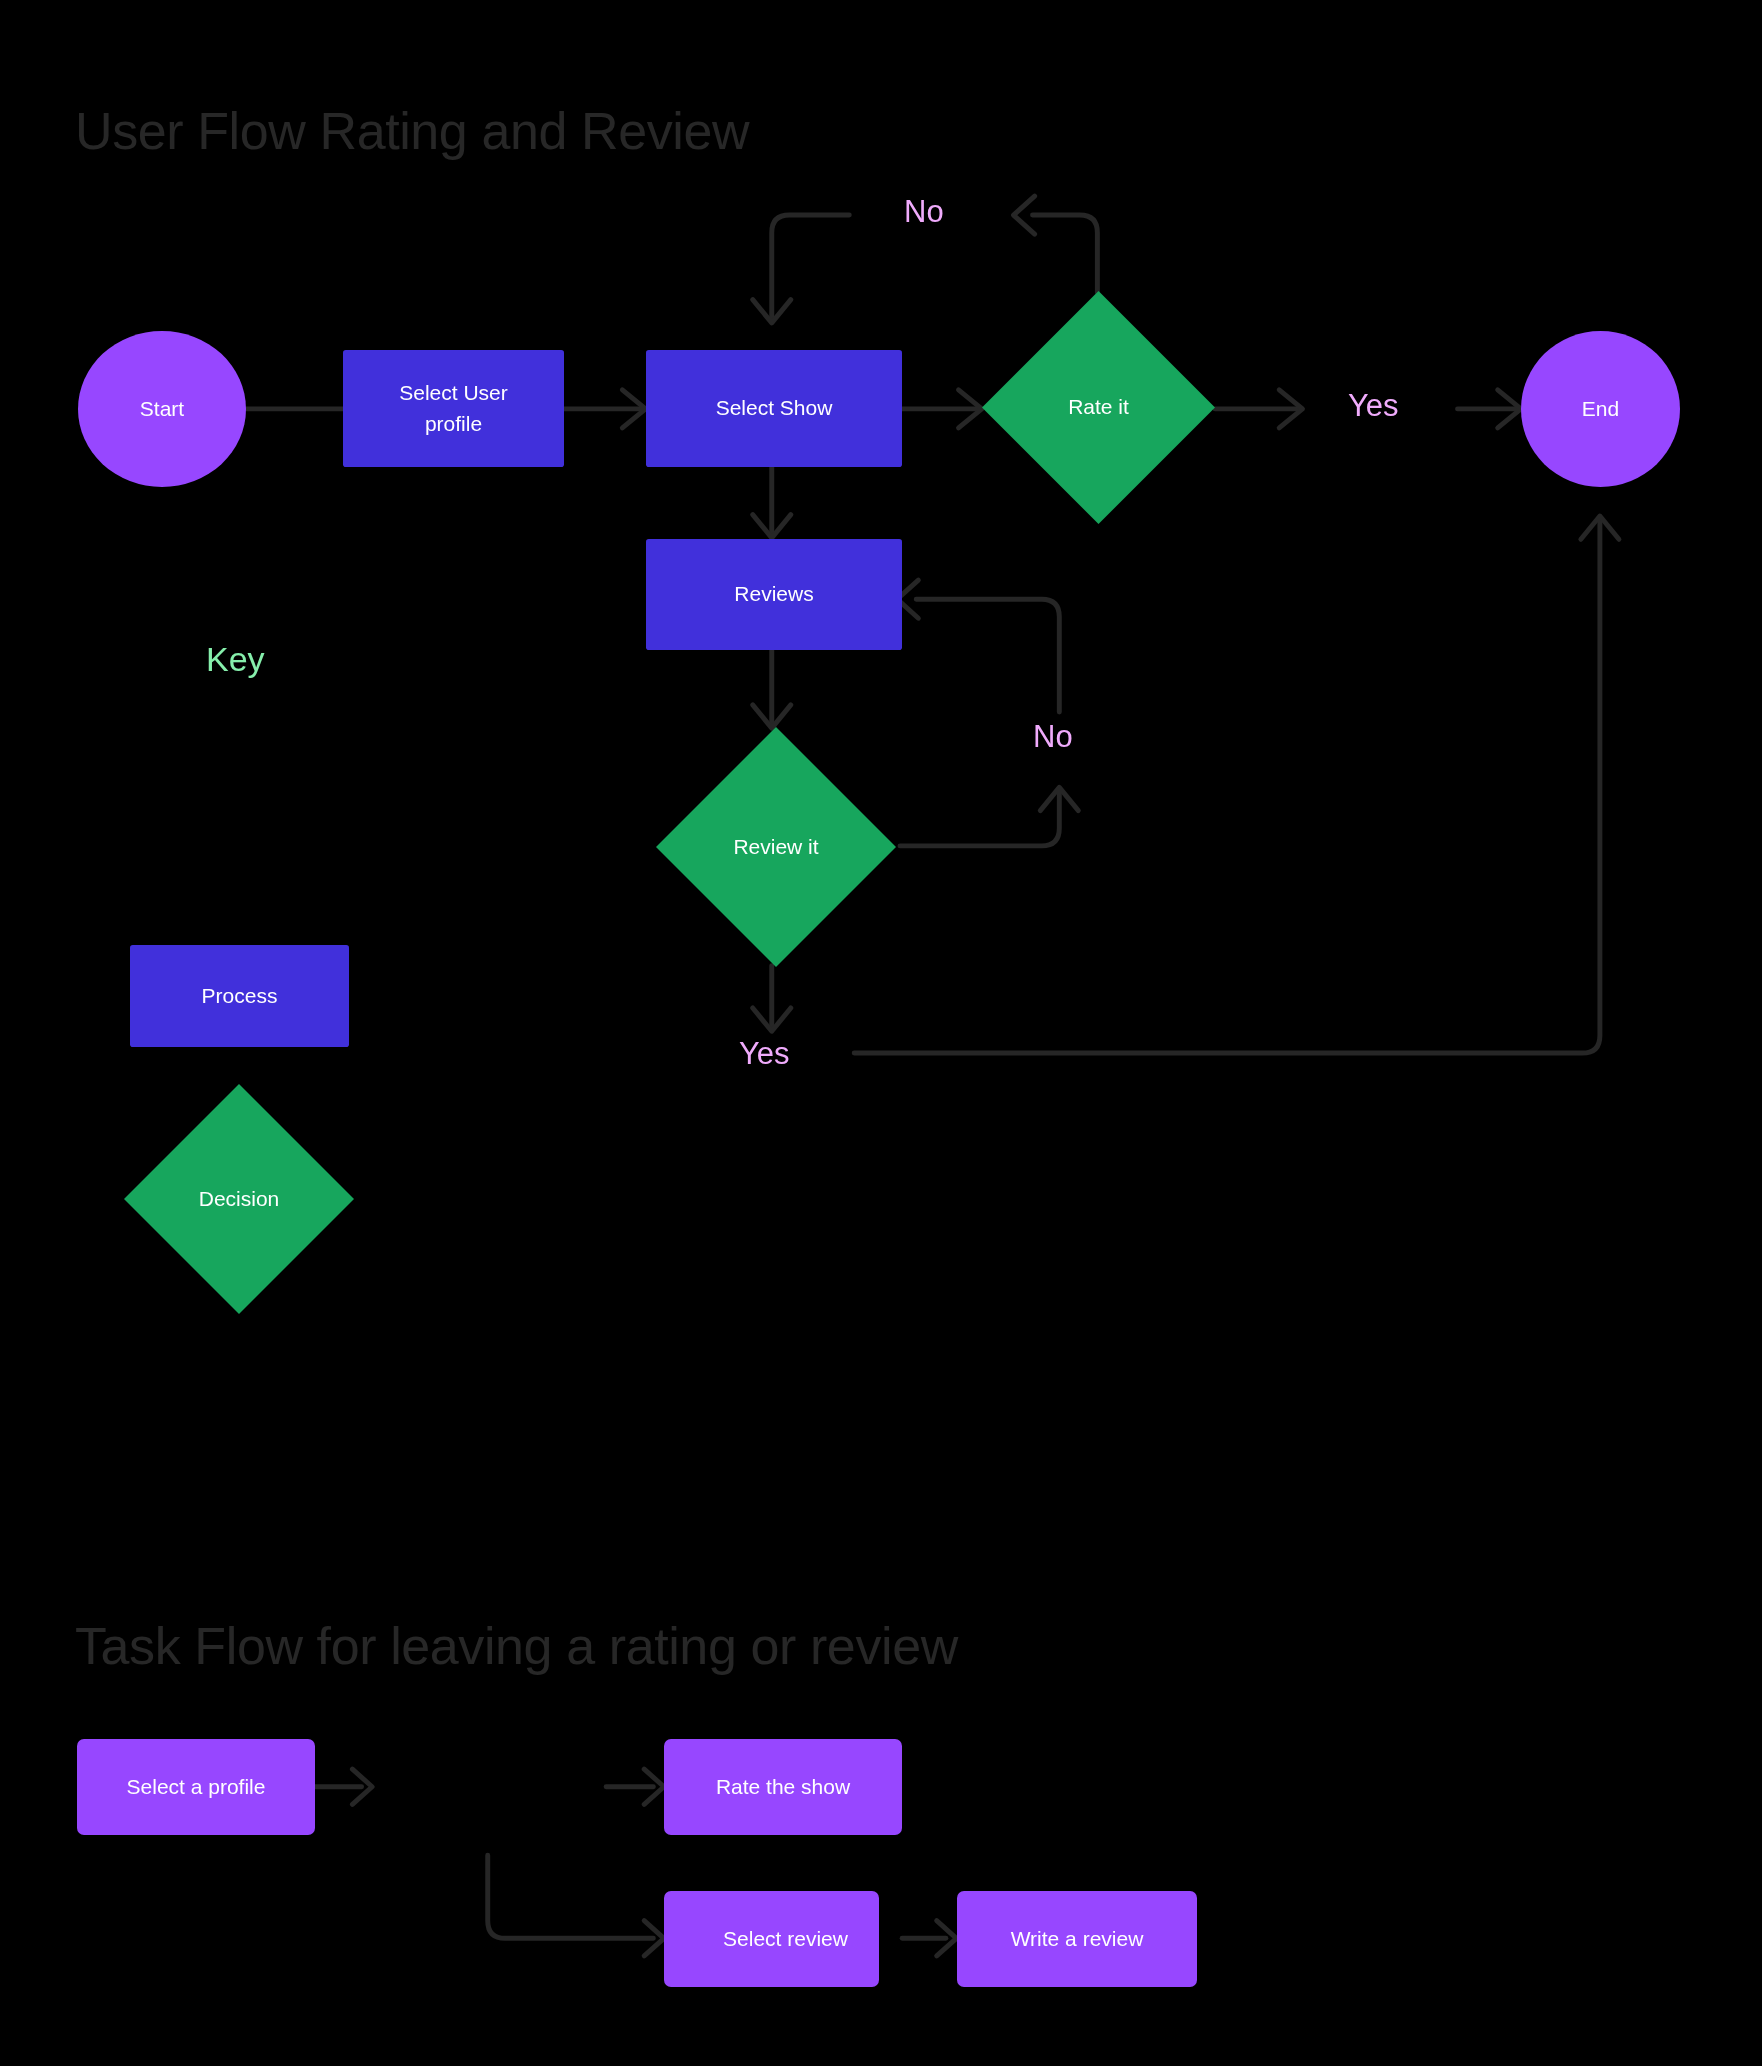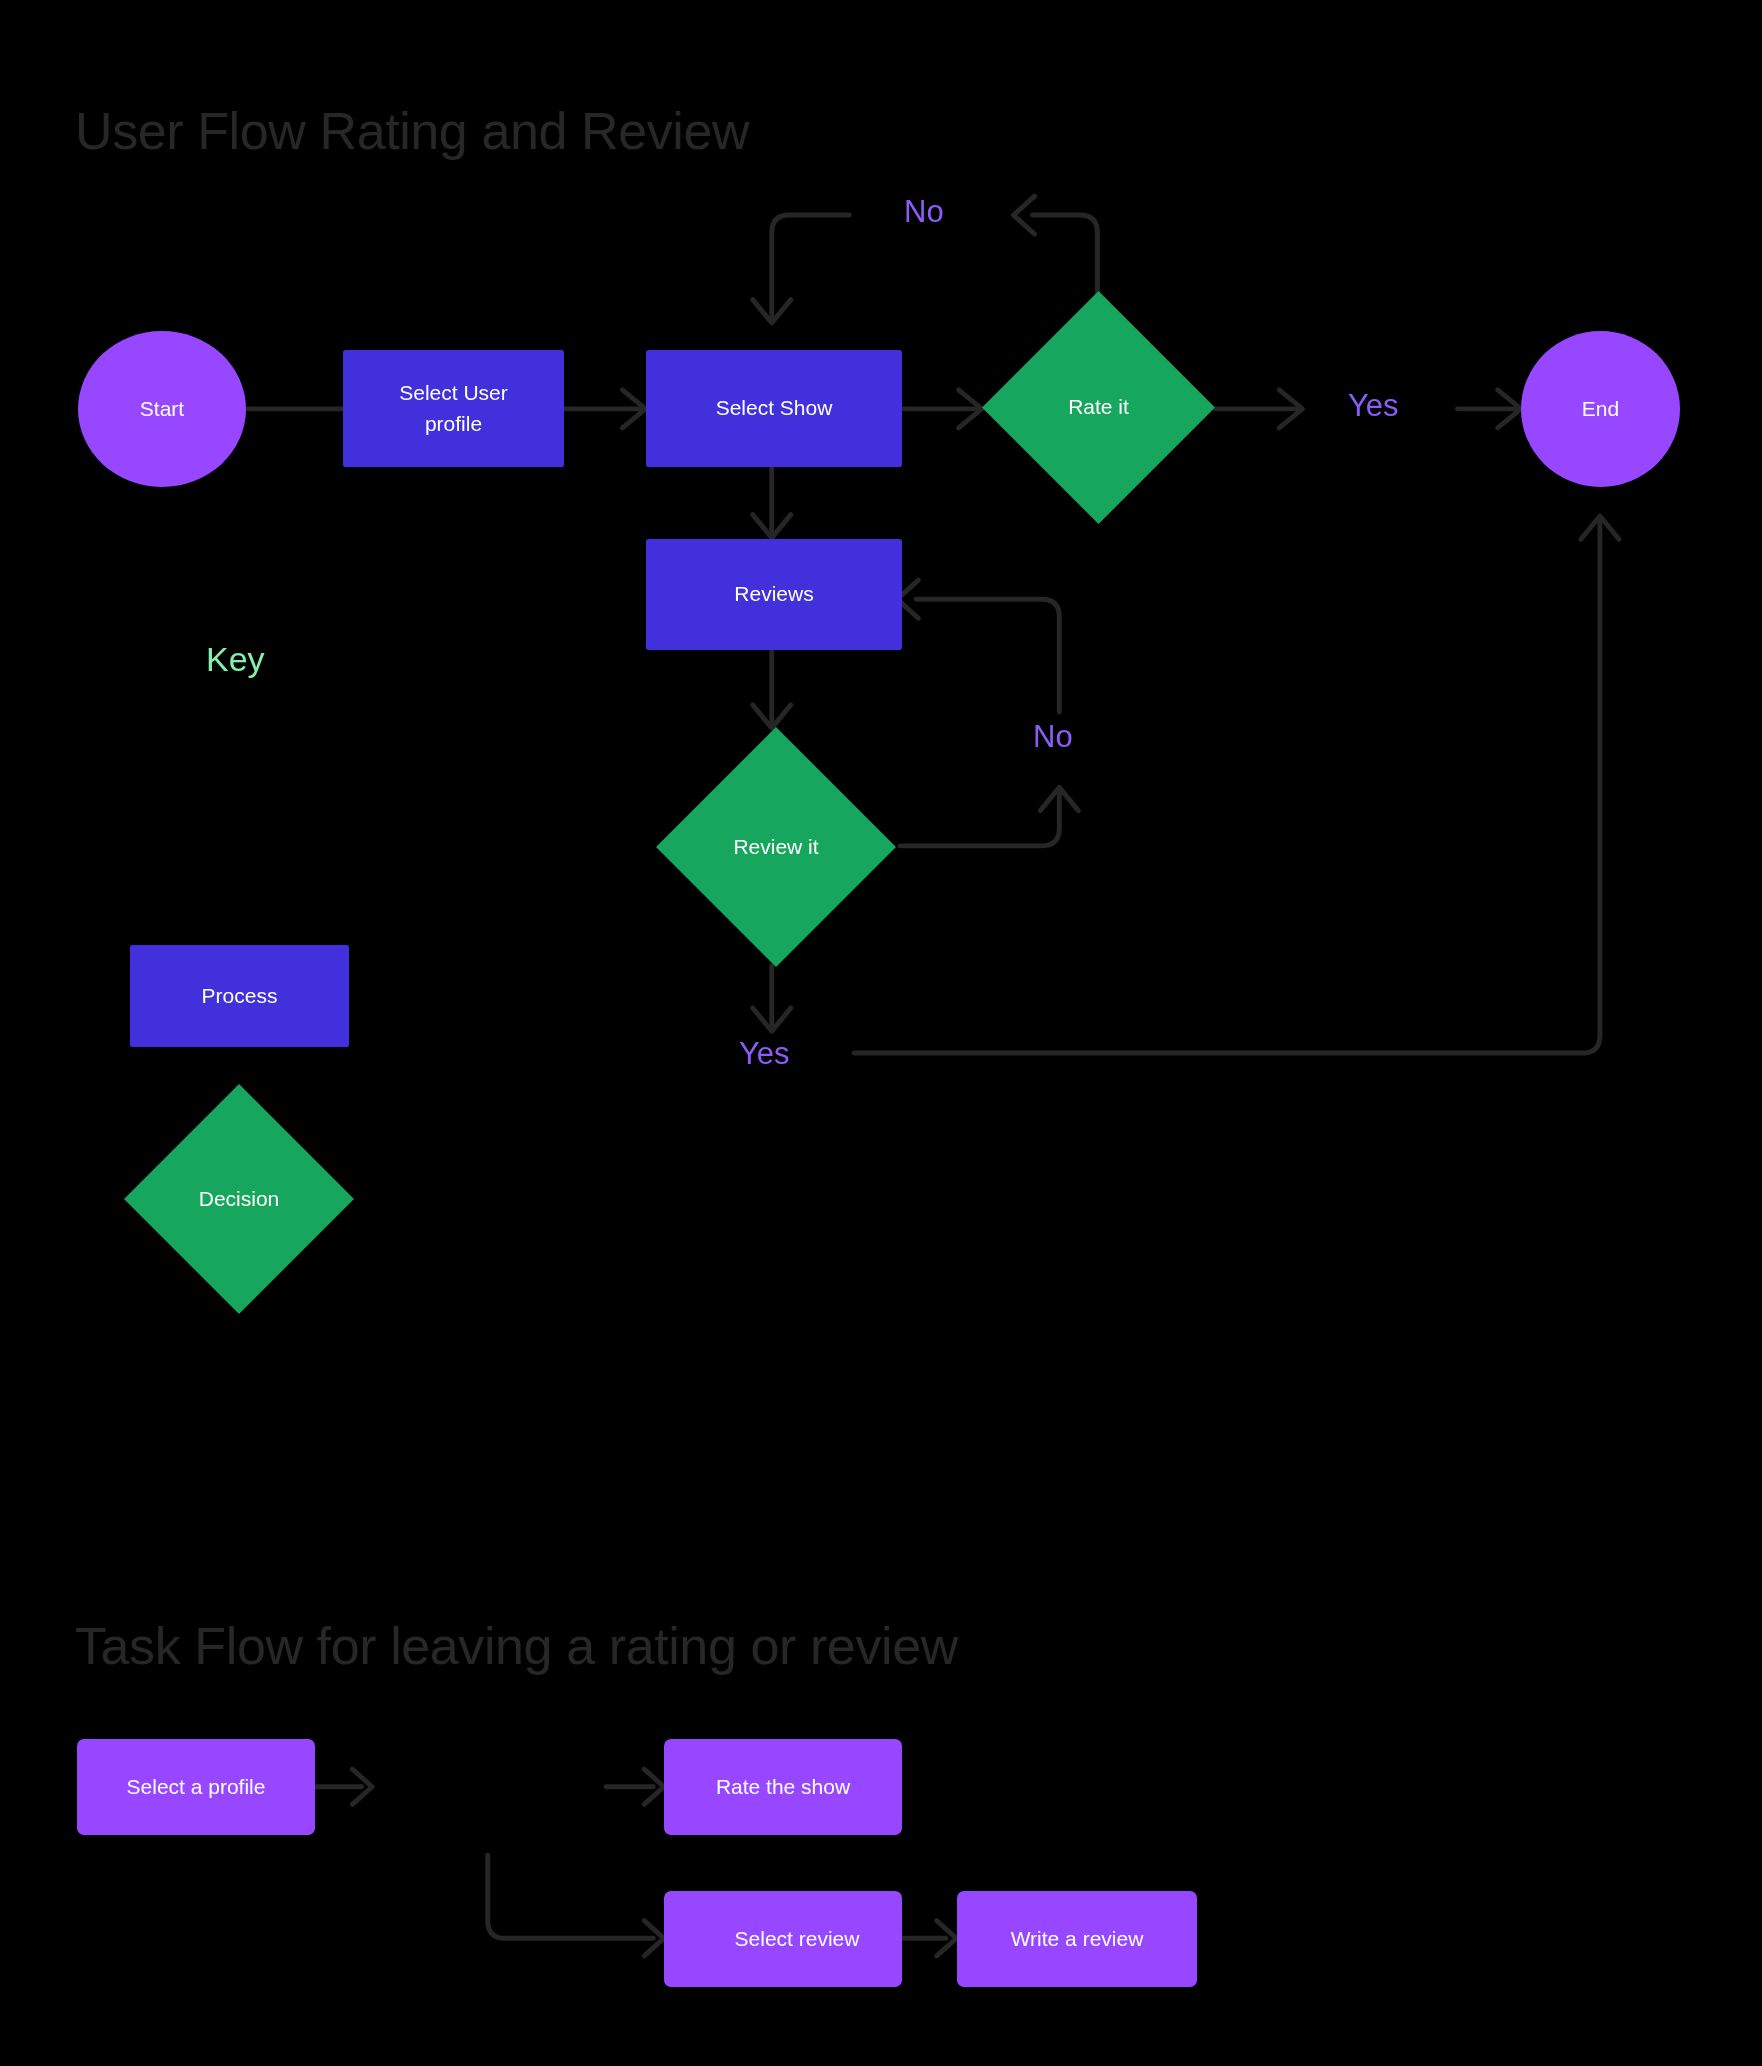--- a/index.html
+++ b/index.html
@@ -51,21 +51,21 @@
     position: absolute;
     left: 0; top: 0; right: 0; bottom: 0;
     background: #17a65d;
     clip-path: polygon(50% 0%, 100% 50%, 50% 100%, 0% 50%);
   }
   .node.decision { background: transparent; }
 
   
   .edge-label {
     position: absolute;
-    color: #8b5cf6;
+    color: #f0abfc;
     font-size: 31px;
     font-weight: 400;
     white-space: nowrap;
     text-align: right;
   }
 
   
   #key-heading {
     position: absolute;
     left: 206px;
@@ -211,21 +211,21 @@
 
   <div class="node tf-box" style="left:77px; top:1739px; width:238px; height:96px;">
     <span>Select a profile</span>
   </div>
 
 
   <div class="node tf-box" style="left:664px; top:1739px; width:238px; height:96px;">
     <span>Rate the show</span>
   </div>
 
-  <div class="node tf-box" style="left:664px; top:1891px; width:238px; height:96px;padding-left:28px;">
+  <div class="node tf-box" style="left:664px; top:1891px; width:215px; height:96px;padding-left:28px;">
     <span>Select review</span>
   </div>
 
   <div class="node tf-box" style="left:957px; top:1891px; width:240px; height:96px;">
     <span>Write a review</span>
   </div>
 
 </div>
 
 

